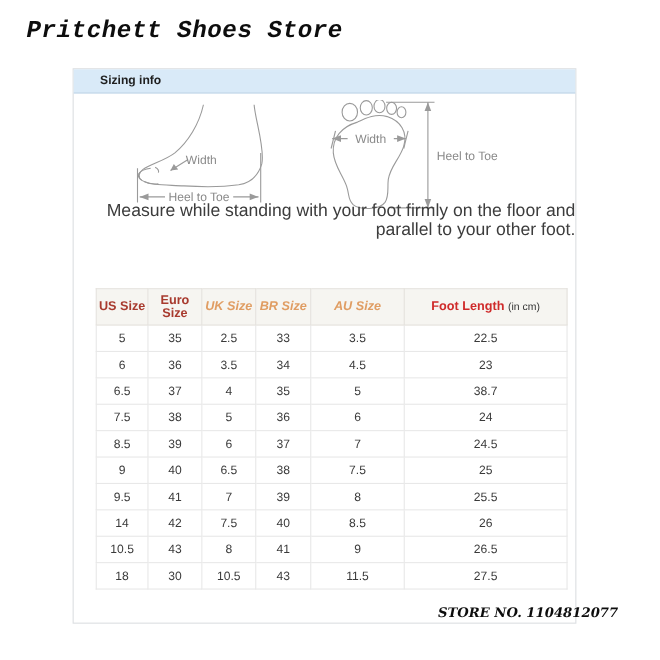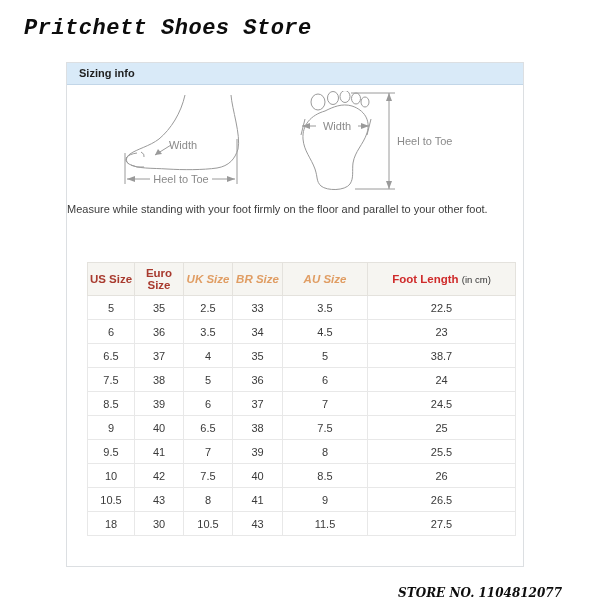--- a/index.html
+++ b/index.html
@@ -13,46 +13,46 @@
     font-size:22px;color:#0d0d0d;letter-spacing:.5px;white-space:nowrap;
   }
   .panel{
     position:absolute;left:66px;top:62px;width:458px;height:505px;
     border:1px solid #dcdfe2;background:#ffffff;box-sizing:border-box;
   }
   .panel-band{
     height:21px;background:var(--band-bg,#d9eaf8);
     border-bottom:1px solid #c2d6e8;
     font-size:11px;font-weight:bold;color:#1f1f1f;
-    line-height:21px;padding-left:12px;
+    line-height:21px;padding-left:24px;
   }
   .diagram{position:absolute;}
   .diagram svg text{font-family:"Liberation Sans", sans-serif;fill:#8a8a8a;}
   .caption{
-    position:absolute;left:0;top:140px;width:100%;
-    text-align:left;font-size:11px;color:#3c3c3c;
+    position:absolute;left:0;top:120px;width:100%;
+    text-align:right;font-size:16px;color:#3c3c3c;
   }
   table.sizes{
     position:absolute;left:20px;top:199px;width:428px;
     border-collapse:collapse;table-layout:fixed;
     font-size:11px;color:#3a3a3a;
   }
   table.sizes th, table.sizes td{
     border:1px solid #e4e2dd;text-align:center;padding:0;
   }
   table.sizes th{
     height:32px;background:#f6f5f1;font-size:11.5px;font-weight:bold;
   }
   table.sizes td{height:23px;border-color:#e8e8e8;background:#fff;}
   .c-darkred{color:var(--c-darkred,#a83a2e);}
   .c-orange{color:var(--c-orange,#e09d63);font-style:italic;}
   .c-red{color:var(--c-red,#cf2b2b);}
   .unit{font-size:9.5px;color:#333;font-weight:normal;}
   .store-no{
-    position:absolute;right:38px;top:586px;
+    position:absolute;right:38px;top:550px;
     font-family:"DejaVu Serif", serif;font-weight:bold;font-style:italic;
     font-size:12px;color:#0d0d0d;white-space:nowrap;
   }
 </style>
 </head>
 <body style="--band-bg: #d9eaf8; --c-darkred: #a83a2e; --c-orange: #e09d63; --c-red: #cf2b2b;">
 
 <div class="store-title">Pritchett Shoes Store</div>
 
 <div class="panel">
@@ -190,21 +190,21 @@
         </tr>
         <tr>
           <td>9.5</td>
           <td>41</td>
           <td>7</td>
           <td>39</td>
           <td>8</td>
           <td>25.5</td>
         </tr>
         <tr>
-          <td>10</td>
+          <td>14</td>
           <td>42</td>
           <td>7.5</td>
           <td>40</td>
           <td>8.5</td>
           <td>26</td>
         </tr>
         <tr>
           <td>10.5</td>
           <td>43</td>
           <td>8</td>

